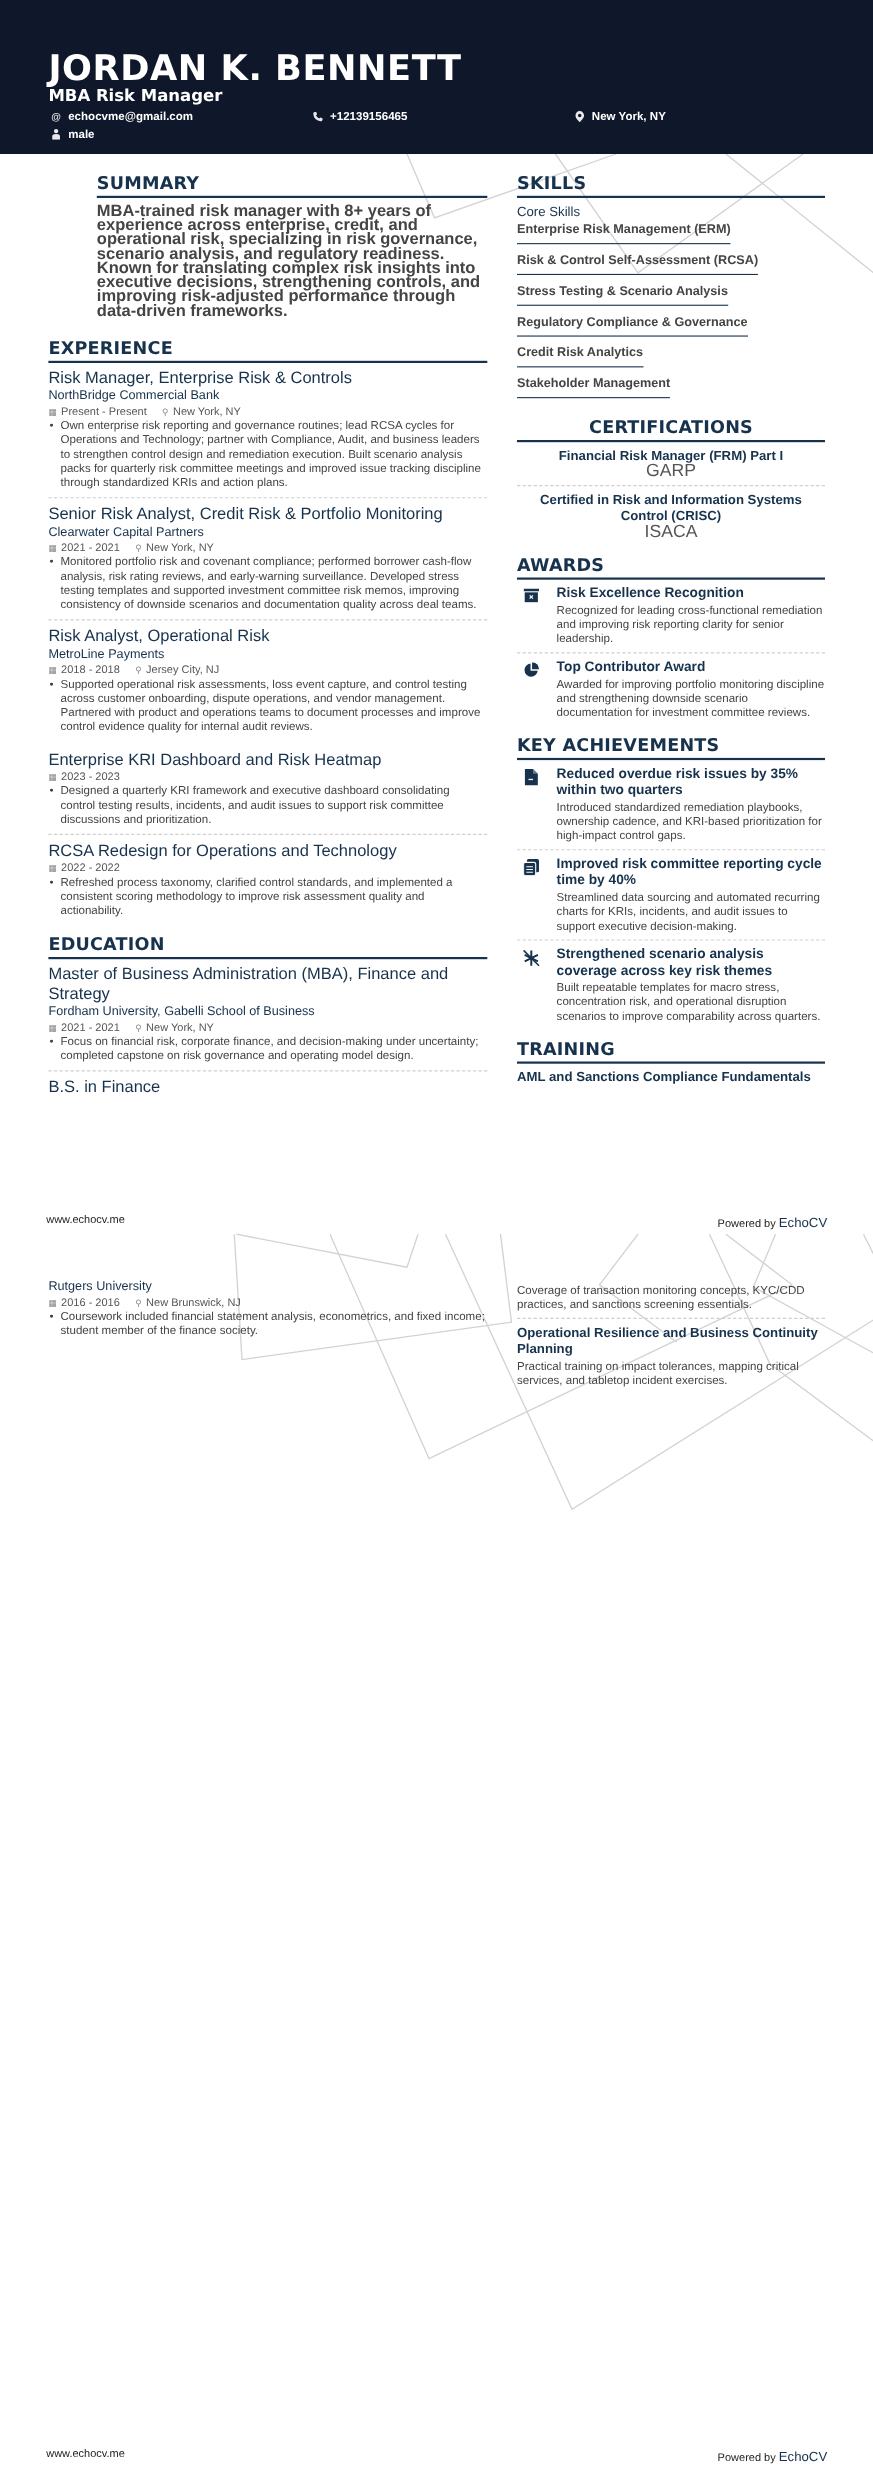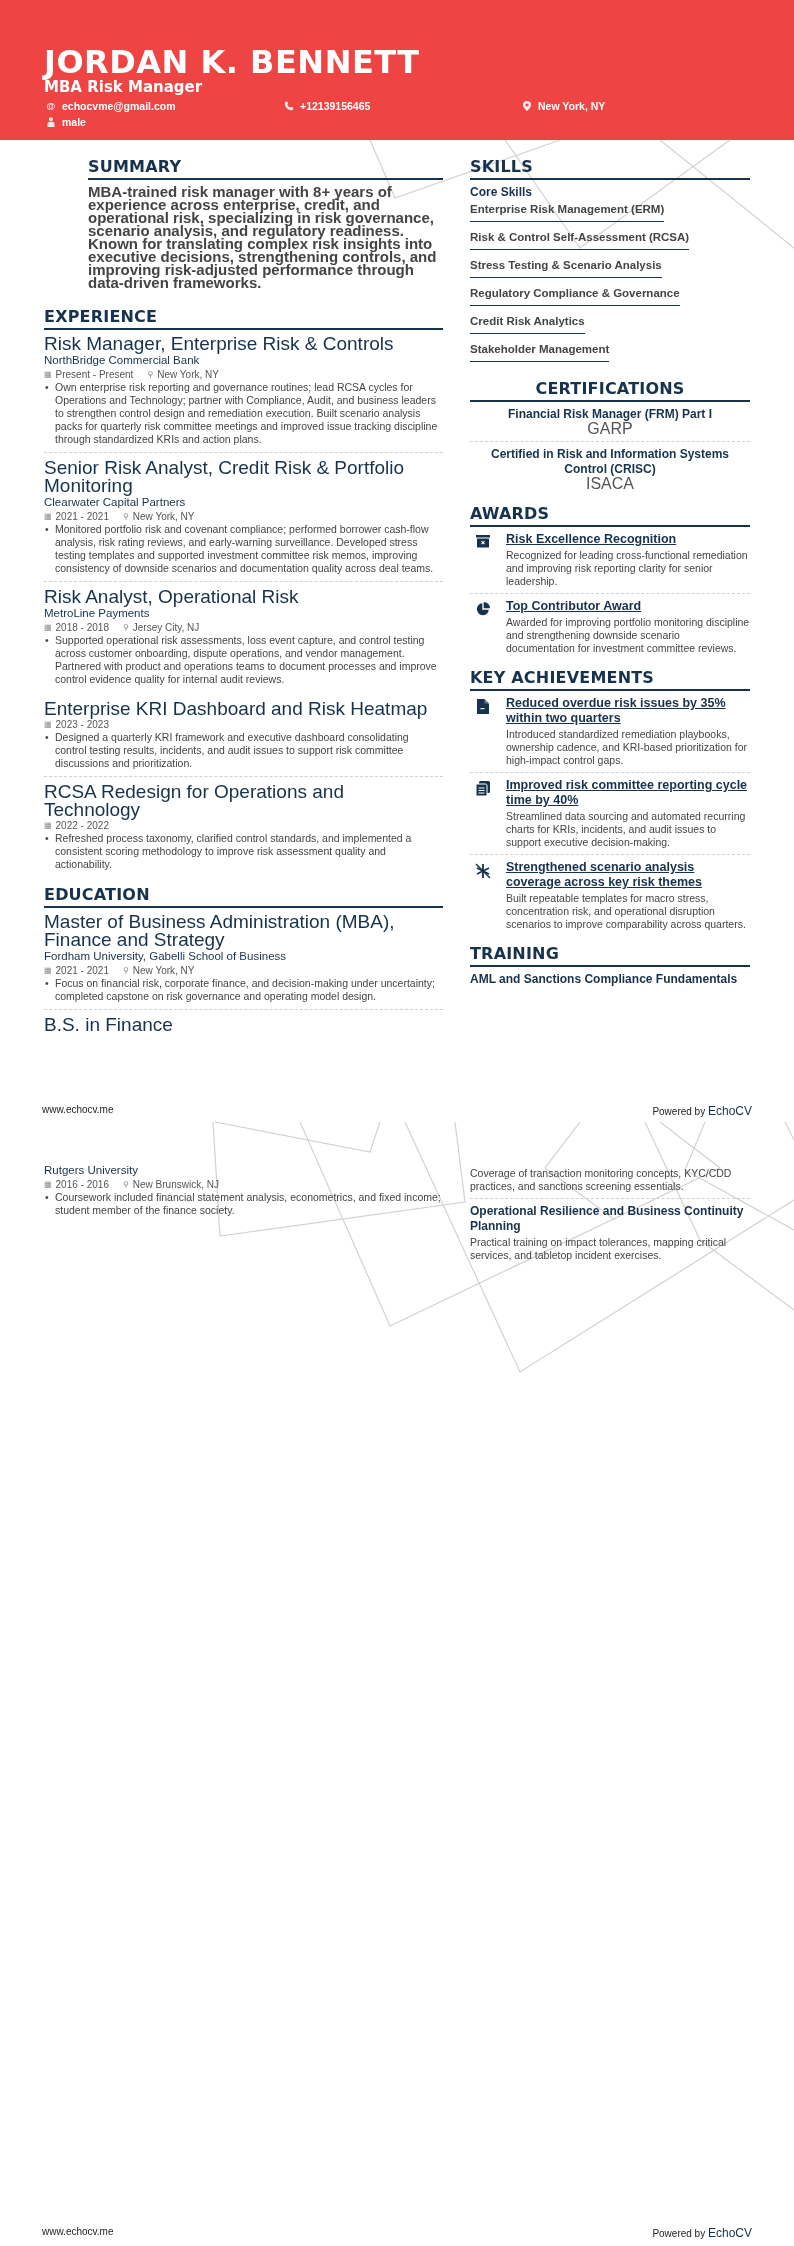--- a/index.html
+++ b/index.html
@@ -1,56 +1,56 @@
 <!DOCTYPE html>
 <html><head>
 <meta charset="utf-8">
 <style>
   * { box-sizing: border-box; margin: 0; padding: 0; }
   html, body { width: 794px; background: #ffffff; }
   body { font-family: "Liberation Sans", sans-serif; color: #333; position: relative; height: 2246px; overflow: hidden; }
 
   .deco { position: absolute; left: 0; top: 0; width: 794px; height: 2246px; pointer-events: none; z-index: 0; }
 
-  .header { position: absolute; left: 0; top: 0; width: 794px; height: 140px; background: #ef4444; color: #fff; z-index: 2; }
+  .header { position: absolute; left: 0; top: 0; width: 794px; height: 140px; background: #0f172a; color: #fff; z-index: 2; }
   .header .name { position: absolute; left: 44px; top: 44px; font-family: "DejaVu Sans", sans-serif; font-weight: bold; font-size: 32px; letter-spacing: 0.5px; line-height: 36px; }
   .header .role { position: absolute; left: 44px; top: 78px; font-family: "DejaVu Sans", sans-serif; font-weight: bold; font-size: 15px; }
   .contact { position: absolute; font-size: 10.5px; font-weight: bold; display: flex; align-items: center; gap: 6px; }
   .contact .ic { width: 10px; height: 10px; display: inline-flex; align-items: center; justify-content: center; font-size: 9px; opacity: .9; }
 
   .page { position: relative; z-index: 1; }
   .col-left { position: absolute; left: 44px; width: 399px; }
   .col-right { position: absolute; left: 470px; width: 280px; }
 
   .sec-title { font-family: "DejaVu Sans", sans-serif; font-weight: bold; font-size: 16px; color: #17324d; padding-bottom: 2px; border-bottom: 2.5px solid #17324d; margin-bottom: 5px; letter-spacing: 0.2px; }
 
   .summary p { font-size: 15px; line-height: 13px; color: #444; font-weight: bold; }
 
   .entry { padding-bottom: 6px; margin-bottom: 6px; border-bottom: 1px dashed #d0d0d0; }
   .entry.last { border-bottom: none; }
-  .entry-title { font-size: 19px; color: #17324d; line-height: 18px; }
+  .entry-title { font-size: 15px; color: #17324d; line-height: 18px; }
   .entry-org { font-size: 11.5px; font-weight: normal; color: #17324d; line-height: 15px; }
   .meta { font-size: 10px; color: #555; display: flex; align-items: center; gap: 14px; line-height: 13px; }
   .meta span.m { display: inline-flex; align-items: center; gap: 4px; }
   .meta .ic { font-size: 8px; color: #888; }
   .bullet { font-size: 10.5px; color: #444; line-height: 13px; padding-left: 11px; position: relative; }
   .bullet::before { content: "•"; position: absolute; left: 1px; top: 0; }
 
-  .skills-sub { font-size: 12px; font-weight: bold; color: #17324d; line-height: 14px; }
+  .skills-sub { font-size: 12px; font-weight: normal; color: #17324d; line-height: 14px; }
   .skill { font-size: 11.5px; font-weight: bold; color: #444; line-height: 14px; display: inline-block; border-bottom: 1.5px solid #17324d; padding-bottom: 5px; margin-bottom: 5px; }
 
   .cert-title { font-size: 12px; font-weight: bold; color: #17324d; line-height: 15px; }
   .cert-issuer { font-size: 16px; color: #555; line-height: 14px; }
   .cert { padding-bottom: 5px; margin-bottom: 5px; border-bottom: 1px dashed #d0d0d0; }
   .cert.last { border-bottom: none; }
 
   .aw { display: flex; gap: 10px; padding-bottom: 5px; margin-bottom: 5px; border-bottom: 1px dashed #d0d0d0; }
   .aw.last { border-bottom: none; }
   .aw .ic { width: 26px; flex: 0 0 26px; display: flex; justify-content: center; padding-top: 3px; }
-  .aw-title { font-size: 12.5px; font-weight: bold; color: #17324d; line-height: 15px; text-decoration: underline; }
+  .aw-title { font-size: 12.5px; font-weight: bold; color: #17324d; line-height: 15px; }
   .aw-desc { font-size: 10.5px; color: #444; line-height: 13px; margin-top: 2px; }
 
   .footer { position: absolute; left: 0; width: 794px; font-size: 10px; color: #222; z-index: 2; }
   .footer .left { position: absolute; left: 42px; }
   .footer .right { position: absolute; right: 42px; }
   .footer .brand { font-size: 12px; color: #17324d; }
 </style>
 </head>
 <body>
 

